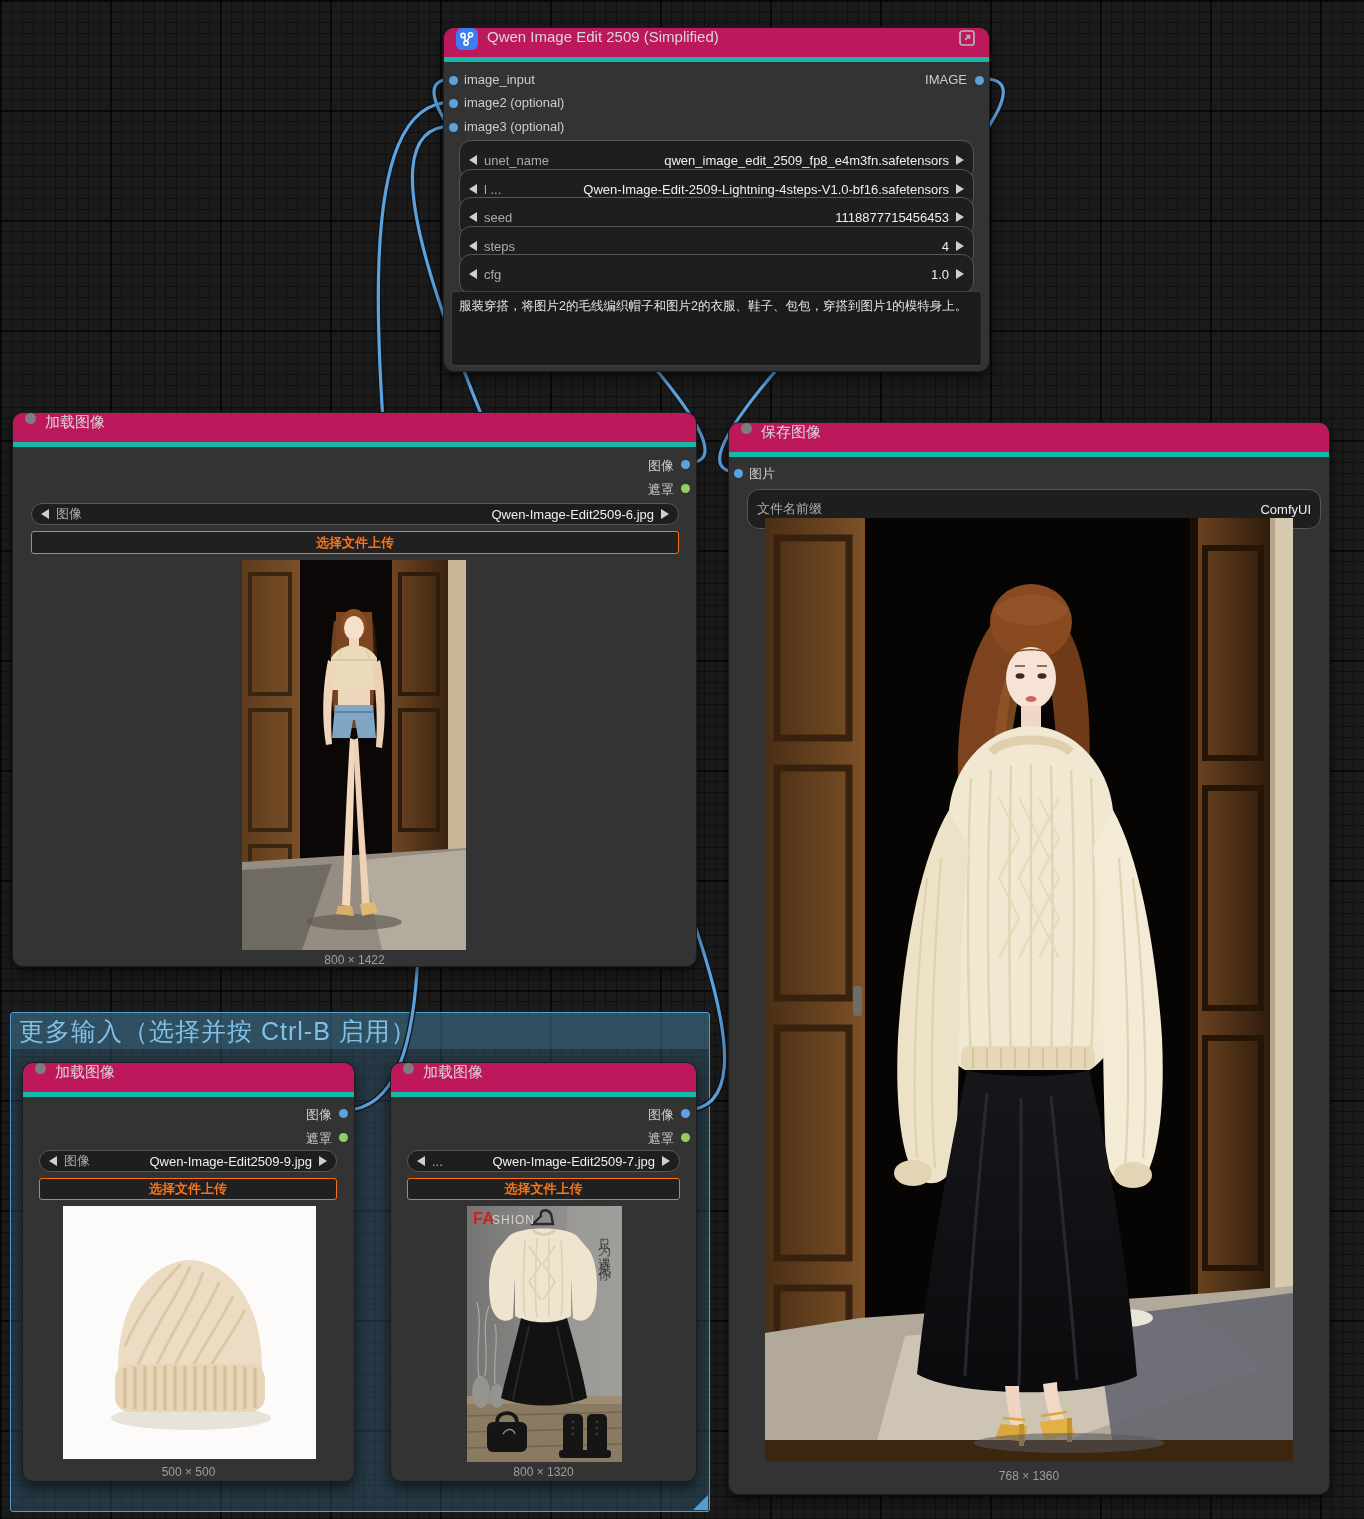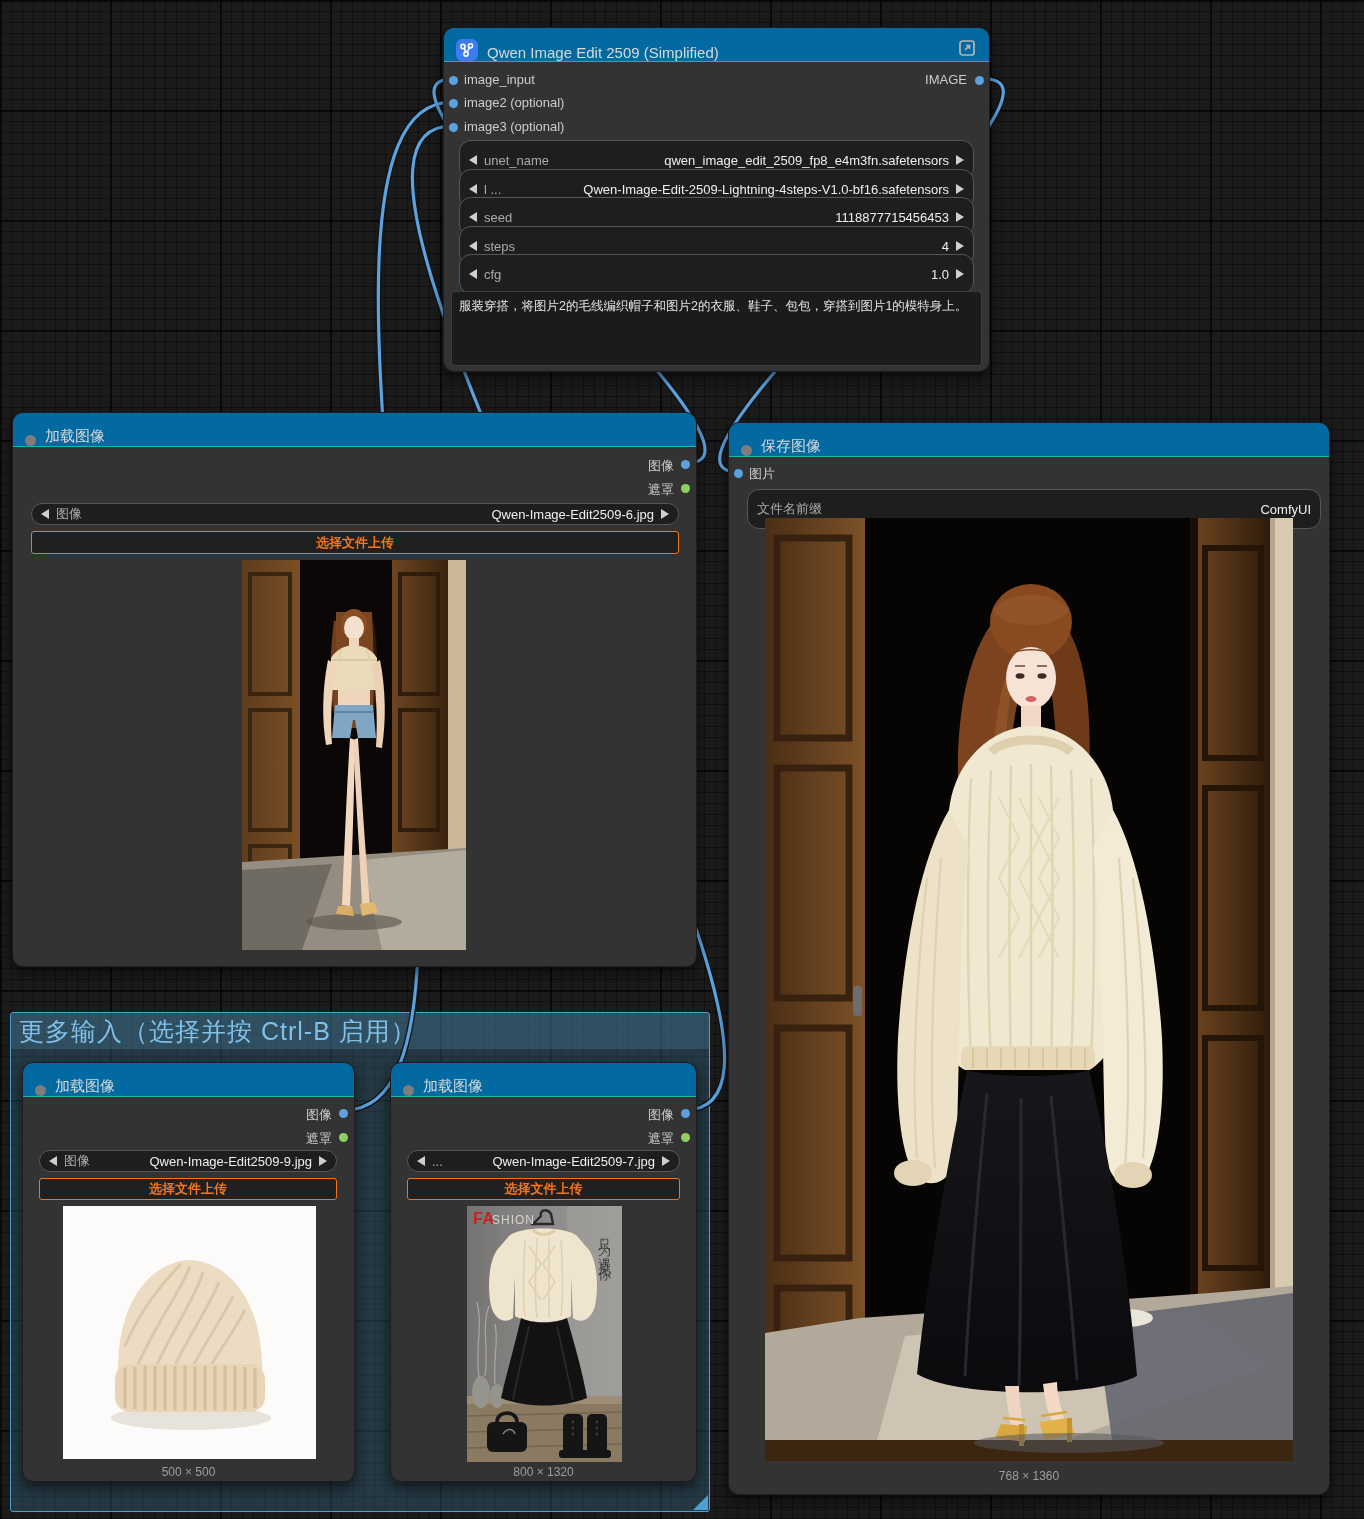--- a/index.html
+++ b/index.html
@@ -22,22 +22,22 @@
   }
   .group-titlebar{height:36px;background:rgba(78,140,172,.28);display:flex;align-items:center;padding:0 8px;}
   .group-title{font-size:25px;color:#7fc0e8;letter-spacing:1px;white-space:nowrap;}
   .group-resize{position:absolute;right:1px;bottom:1px;width:0;height:0;
     border-left:15px solid transparent;border-bottom:15px solid #4e9fd4;}
   .node{
     position:absolute;z-index:2;background:#333333;border:1px solid #1d1d1d;
     border-radius:11px;box-shadow:0 6px 14px rgba(0,0,0,.55);
   }
   .node-header{
-    height:34px;display:flex;align-items:flex-end;gap:9px;padding:0 12px;
-    background:#0369a1;border-bottom:1px solid #14b8a6;
+    height:34px;display:flex;align-items:flex-start;gap:9px;padding:0 12px;
+    background:#be185d;border-bottom:5px solid #14b8a6;
     border-radius:10px 10px 0 0;color:#d8d8d8;font-size:15px;
   }
   .collapse-dot{width:11px;height:11px;border-radius:50%;background:#7d7d7d;flex:none;}
   .app-icon{width:22px;height:22px;border-radius:6px;background:#3d7bf0;flex:none;
     display:flex;align-items:center;justify-content:center;}
   .hdr-spacer{flex:1;}
   .dot{position:absolute;width:9px;height:9px;border-radius:50%;background:#5ba2e0;}
   .dot.green{background:#8fd160;}
   .port-row{position:absolute;display:flex;align-items:center;color:#cccccc;font-size:13px;}
   .widget{
@@ -214,20 +214,21 @@
           <path d="M93,152 L131,152" stroke="#5e86a2" stroke-width="2"></path>
           <path d="M86,100 C80,130 80,160 84,185 L90,184 C88,158 90,128 94,104 Z" fill="#efd5ba"></path>
           <path d="M138,100 C144,130 144,162 140,188 L134,187 C136,158 134,128 130,104 Z" fill="#ecd0b4"></path>
           <path d="M108,178 C104,240 102,300 100,345 L108,346 C110,300 112,240 113,180 Z" fill="#f2d8bf"></path>
           <path d="M116,178 C120,240 124,300 128,344 L120,346 C118,300 114,240 111,180 Z" fill="#eed2b8"></path>
           <path d="M96,346 L110,346 L112,356 L94,354 Z" fill="#d8ae66"></path>
           <path d="M118,344 L132,342 L136,352 L120,356 Z" fill="#e0b870"></path>
         </g>
       </svg>
     </div>
+    <div class="caption" style="top:540px;">800 × 1422</div>
   </div>
 
   <div class="node" style="left:728px;top:422px;width:602px;height:1073px;">
     <div class="node-header">
       <span class="collapse-dot"></span>
       <span>保存图像</span>
     </div>
     <span class="dot" style="left:5px;top:46px;"></span>
     <div class="port-row" style="left:20px;top:42px;">图片</div>
 

